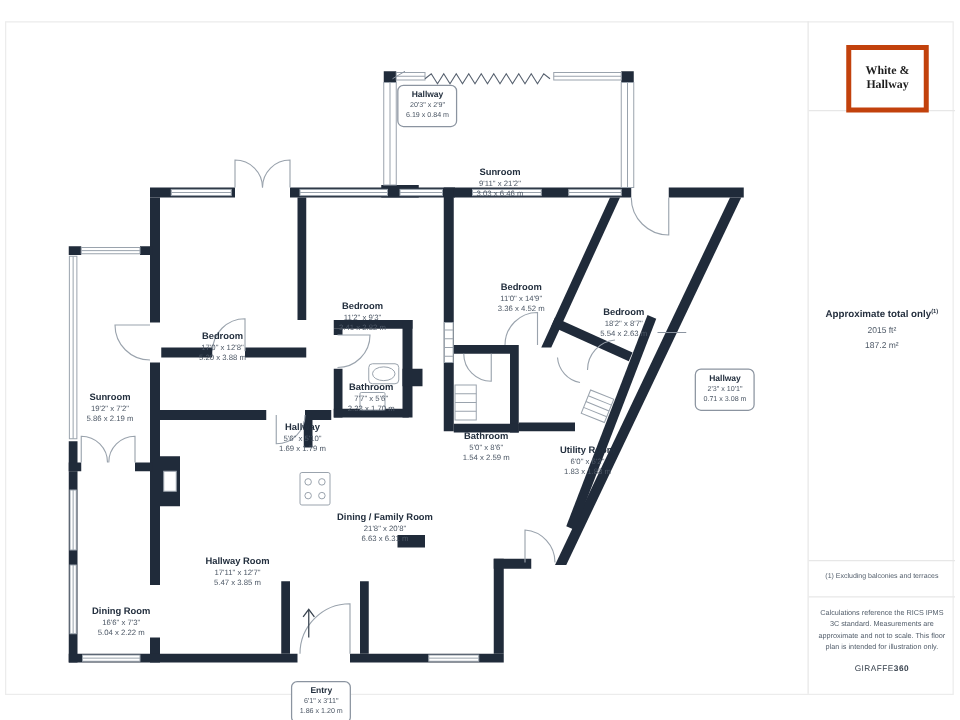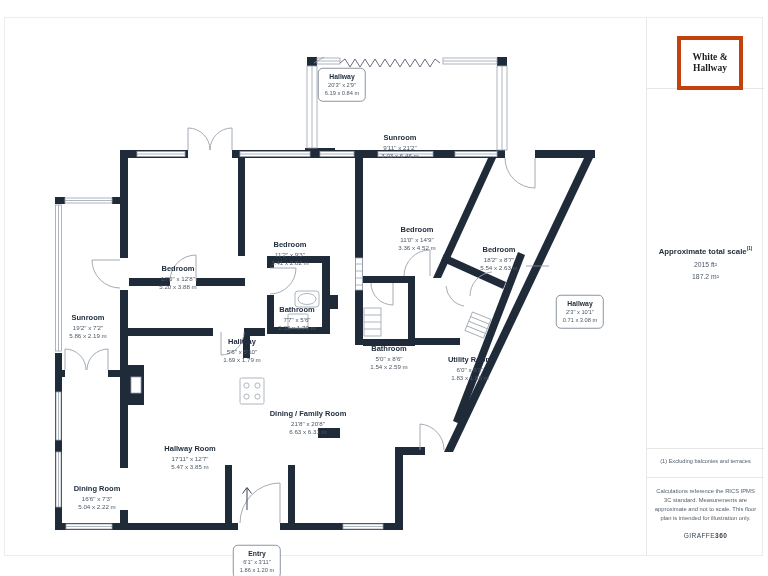--- a/index.html
+++ b/index.html
@@ -293,21 +293,21 @@
 
 <div class="logo-box">
   <div>
     <span>White &amp;</span><br>
     <span>Hallway</span>
   </div>
 </div>
 
 <div class="area-block">
   <div class="area-title">
-    <span>Approximate total scale</span><sup>(1)</sup>
+    <span>Approximate total only</span><sup>(1)</sup>
   </div>
   <div class="area-val">2015 ft²</div>
   <div class="area-val">187.2 m²</div>
 </div>
 
 <div class="footnote">(1) Excluding balconies and terraces</div>
 <div class="disclaimer">Calculations reference the RICS IPMS 3C standard. Measurements are approximate and not to scale. This floor plan is intended for illustration only.</div>
 <div class="giraffe">
   <span>GIRAFFE</span><span class="bold">360</span>
 </div>

